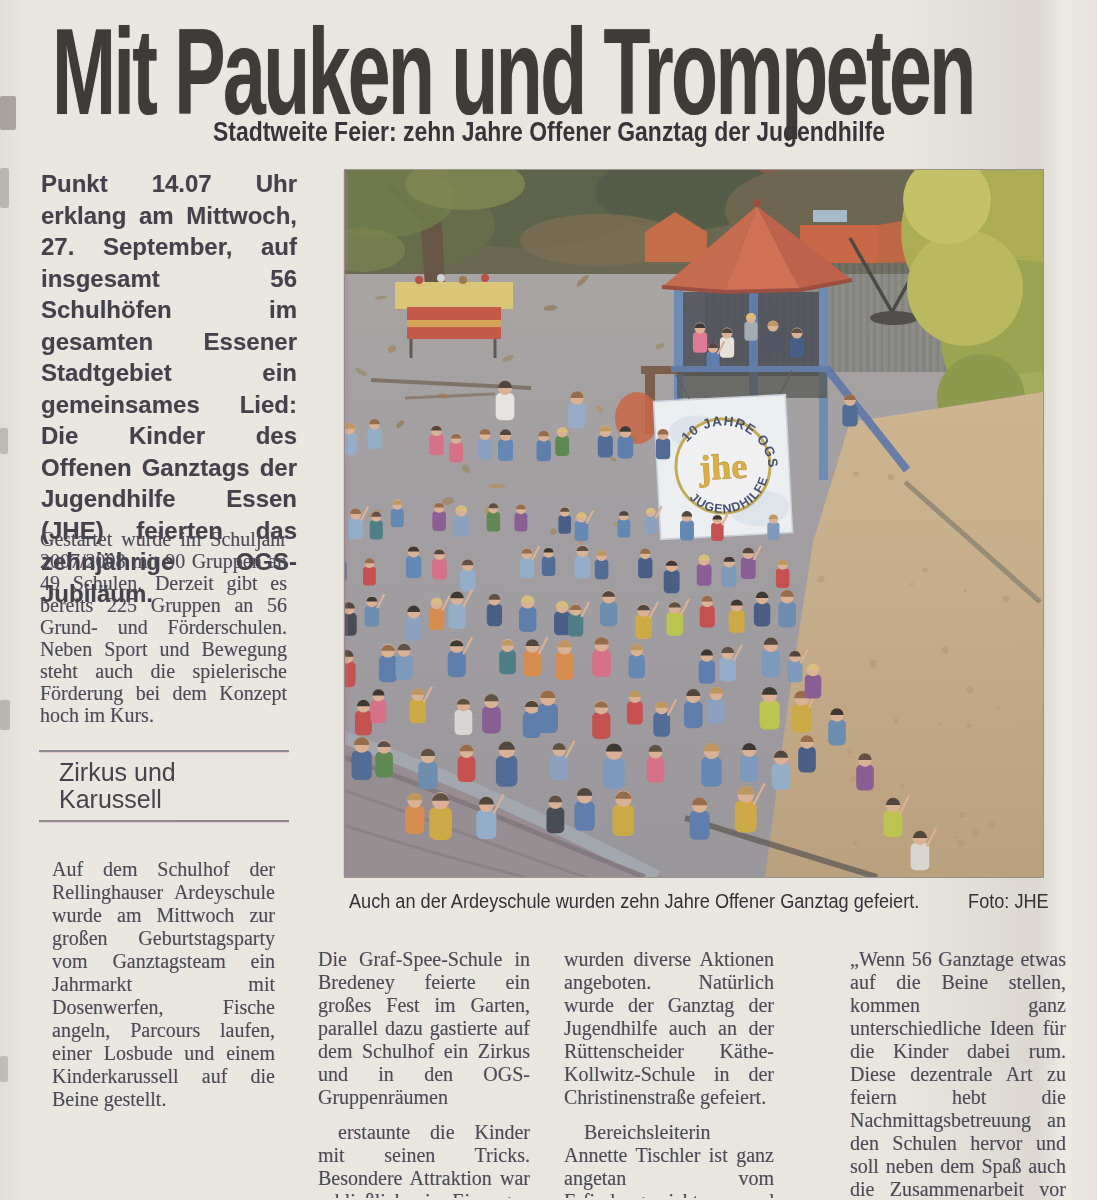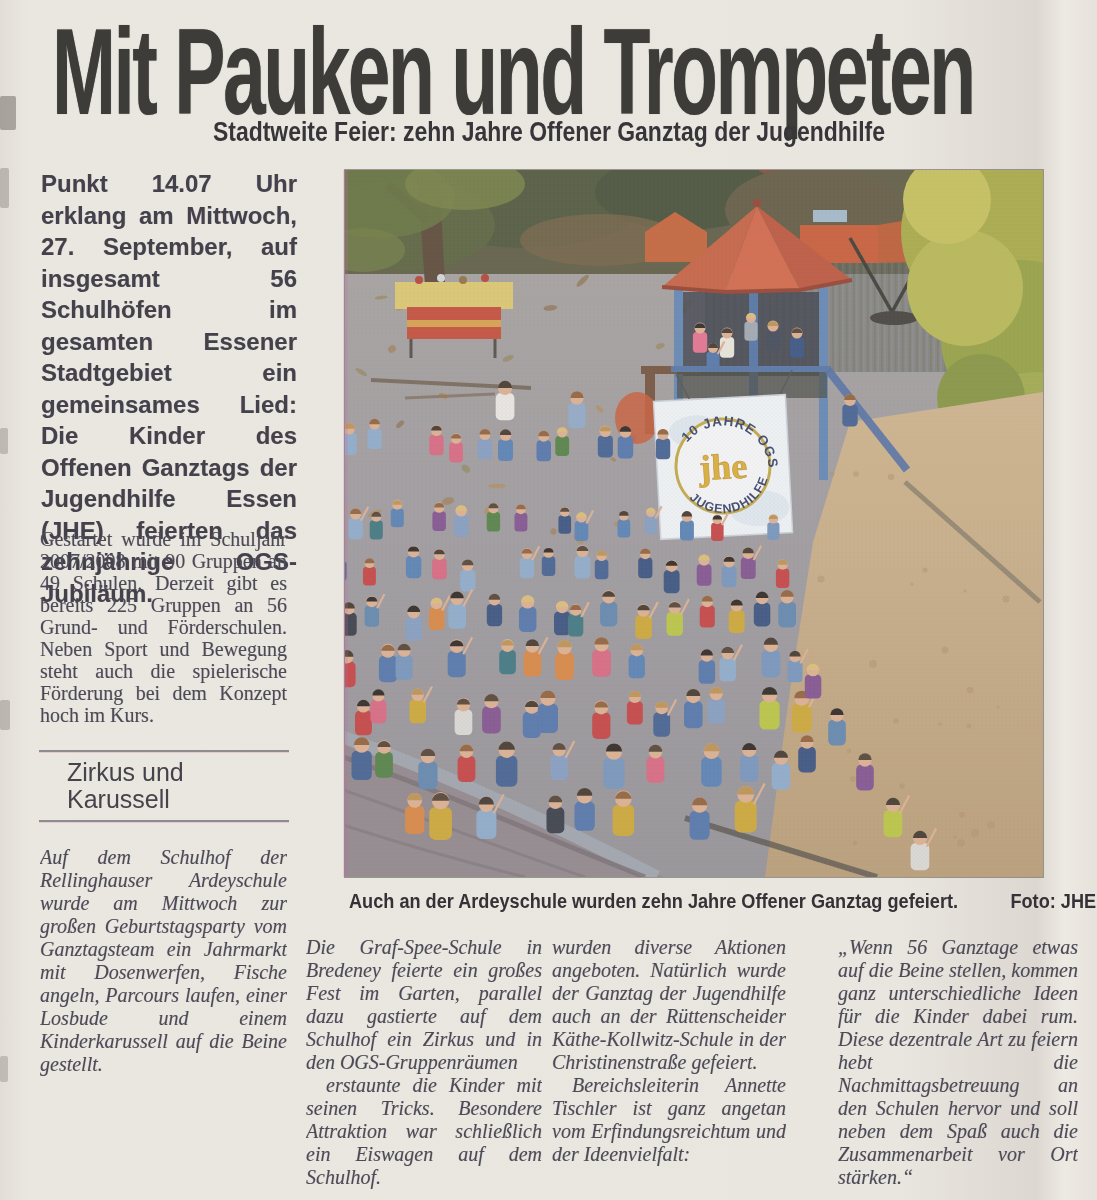--- a/index.html
+++ b/index.html
@@ -12,41 +12,41 @@
   }
   .headline{position:absolute;left:52px;top:2px;font-size:122px;font-weight:bold;
     color:#3e3c39;letter-spacing:-4px;white-space:nowrap;
     transform:scaleX(.63);transform-origin:0 0;
     text-shadow:0 0 1px rgba(62,60,57,.6);}
   .deck{position:absolute;top:117px;left:50%;font-size:27px;font-weight:bold;color:#37353a;
     white-space:nowrap;transform:translateX(-50%) scaleX(.85);}
   .serif{font-family:"Liberation Serif","DejaVu Serif",serif;font-size:20px;line-height:22px;
     color:#4e4a54;text-align:justify;hyphens:auto;
     text-shadow:0.5px 0 0 rgba(0,130,130,.20),-0.5px 0 0 rgba(185,55,135,.16);}
-  .serif p{margin:0;font-style:italic;}
+  .serif p{margin:12px;}
   .serif p + p{text-indent:20px;}
   .lh23{line-height:23px;}
   .lead{position:absolute;left:41px;top:168px;width:256px;
     font-weight:bold;font-size:24px;line-height:31.5px;color:#44414a;text-align:justify;
     text-shadow:0.5px 0 0 rgba(0,110,130,.15),-0.5px 0 0 rgba(170,50,120,.12);}
   .col1b{position:absolute;left:40px;top:512px;width:247px;margin-top:16px;}
   .rule{position:absolute;left:39px;width:250px;height:2px;background:#8f8c91;
     box-shadow:0 1px 0 rgba(190,80,140,.18);}
   .crosshead{position:absolute;left:59px;top:759px;width:210px;
-    font-size:25px;line-height:27px;color:#45434b;margin-left:8px;}
+    font-size:25px;line-height:27px;color:#45434b;}
   .col1c{position:absolute;left:40px;top:846px;width:247px;height:352px;overflow:hidden;}
   .colb{position:absolute;top:936px;height:262px;overflow:hidden;}
   .col2{left:306px;width:236px;}
   .col3{left:552px;width:234px;}
   .col4{left:838px;width:240px;}
   .photo{position:absolute;left:345px;top:170px;width:698px;height:707px;margin:0;
     outline:1px solid rgba(90,85,78,.55);box-shadow:-2px 0 0 rgba(190,100,170,.18);}
   .photo svg{display:block;width:698px;height:707px;}
   .caption-row{position:absolute;left:349px;top:890px;width:694px;display:flex;
-    justify-content:space-between;font-weight:bold;font-size:19.5px;color:#33313500;color:#343237;}
+    justify-content:space-between;font-weight:normal;font-size:19.5px;color:#33313500;color:#343237;}
   .caption-row .cap{transform:scaleX(.93);transform-origin:0 50%;white-space:nowrap;}
   .caption-row .credit{transform:scaleX(.93);transform-origin:100% 50%;white-space:nowrap;}
   .artifact{position:absolute;background:#5d5953;border-radius:2px;}
 </style>
 </head>
 <body>
 
 <div class="page">
 
   <div class="headline">Mit Pauken und Trompeten</div>

